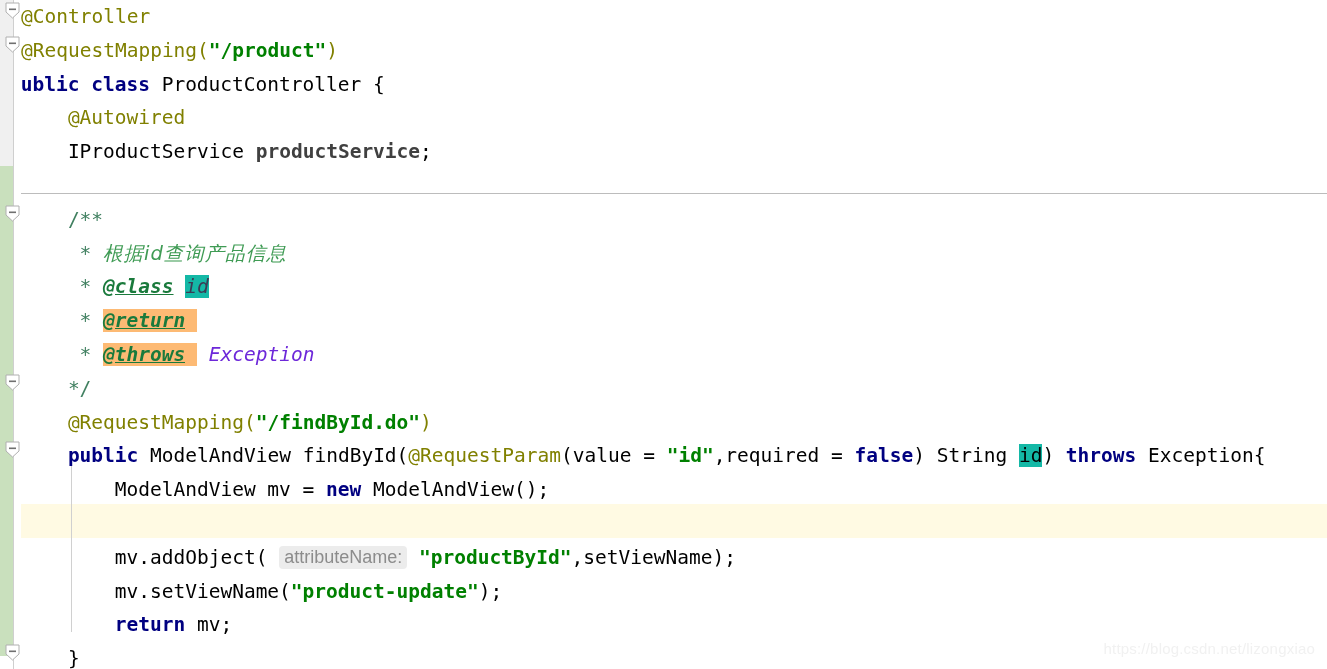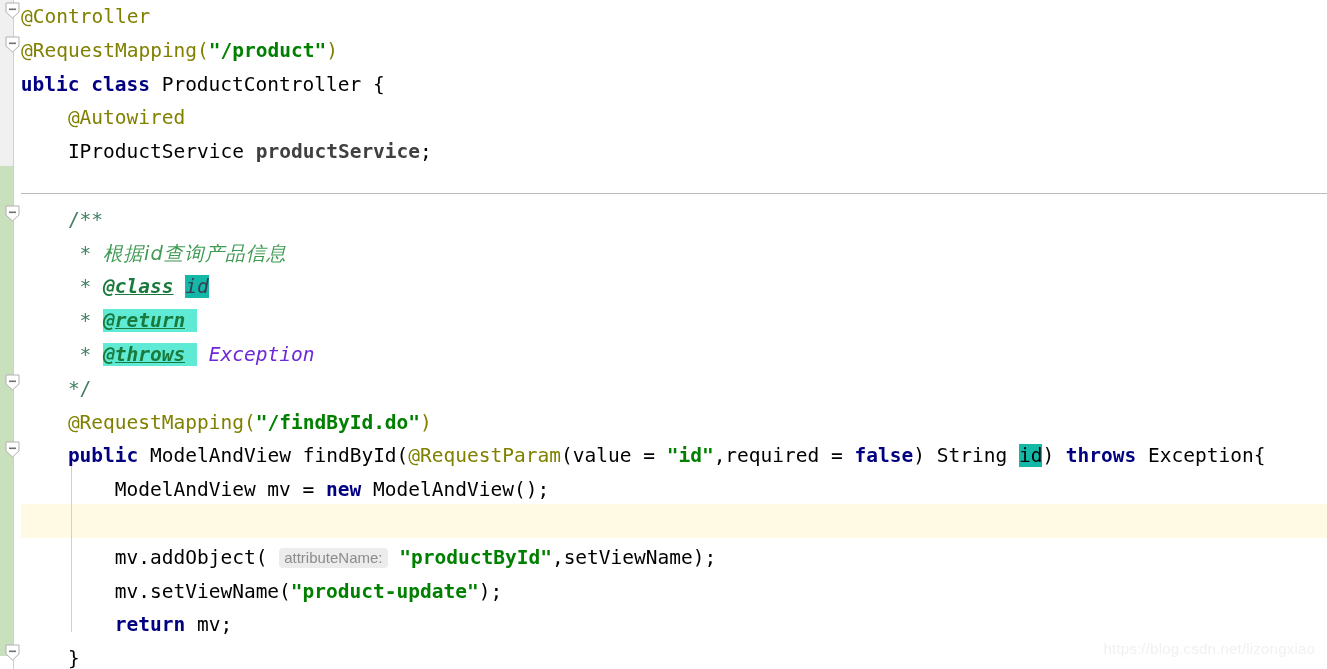--- a/index.html
+++ b/index.html
@@ -113,39 +113,39 @@
   .str       { color: #008000; font-weight: bold; }
   .field     { color: #404040; font-weight: bold; }
   .plain     { color: #000000; }
   .cmt-plain { color: #3f7f5f; }
   .doctag    { color: #1a7a3c; font-weight: bold; font-style: italic; text-decoration: underline; }
   .docval    { color: #3b3b54; font-style: italic; }
   .docitalic { color: #6d28d9; font-style: italic; }
 
   
   .hl-ident  { background: #14b8a6; }
-  .hl-doc    { background: #5eead4; }
+  .hl-doc    { background: #fdba74; }
   .hl-brace  { background: #93c5f0; }
 
   
   .squiggle {
     position: relative;
     background-image:
       linear-gradient(45deg, transparent 45%, #b4b4b4 45%, #b4b4b4 55%, transparent 55%),
       linear-gradient(-45deg, transparent 45%, #b4b4b4 45%, #b4b4b4 55%, transparent 55%);
     background-size: 4px 3px;
     background-repeat: repeat-x;
     background-position: 0 bottom 1px, 2px bottom 1px;
     padding-bottom: 3px;
   }
 
   
   .hint {
     font-family: "Liberation Sans", sans-serif;
-    font-size: 15px;
+    font-size: 18px;
     color: #8c8c8c;
     background: #ececec;
     border-radius: 4px;
     padding: 1px 5px 2px 5px;
     vertical-align: 1px;
   }
 
   
   .cjk {
     font-family: "DejaVu Sans", sans-serif;

